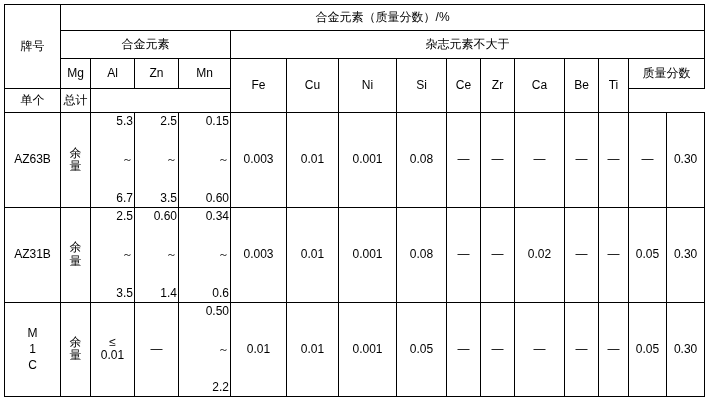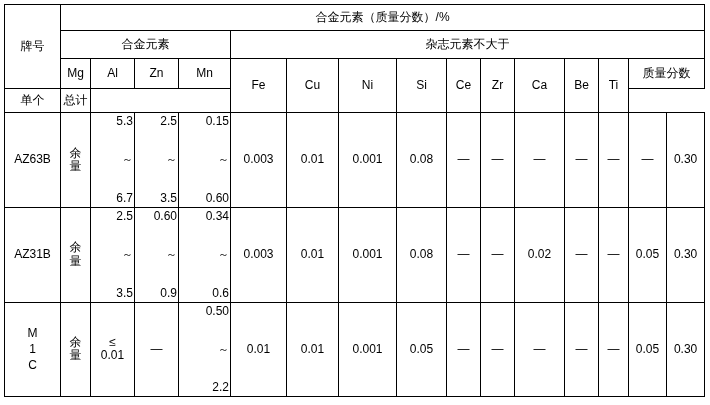--- a/index.html
+++ b/index.html
@@ -187,21 +187,21 @@
           <div class="stack">
             <span>2.5</span>
             <span class="mid">～</span>
             <span>3.5</span>
           </div>
         </td>
         <td>
           <div class="stack">
             <span>0.60</span>
             <span class="mid">～</span>
-            <span>0.9</span>
+            <span>1.4</span>
           </div>
         </td>
         <td>
           <div class="stack">
             <span>0.34</span>
             <span class="mid">～</span>
             <span>0.6</span>
           </div>
         </td>
         <td>0.003</td>

